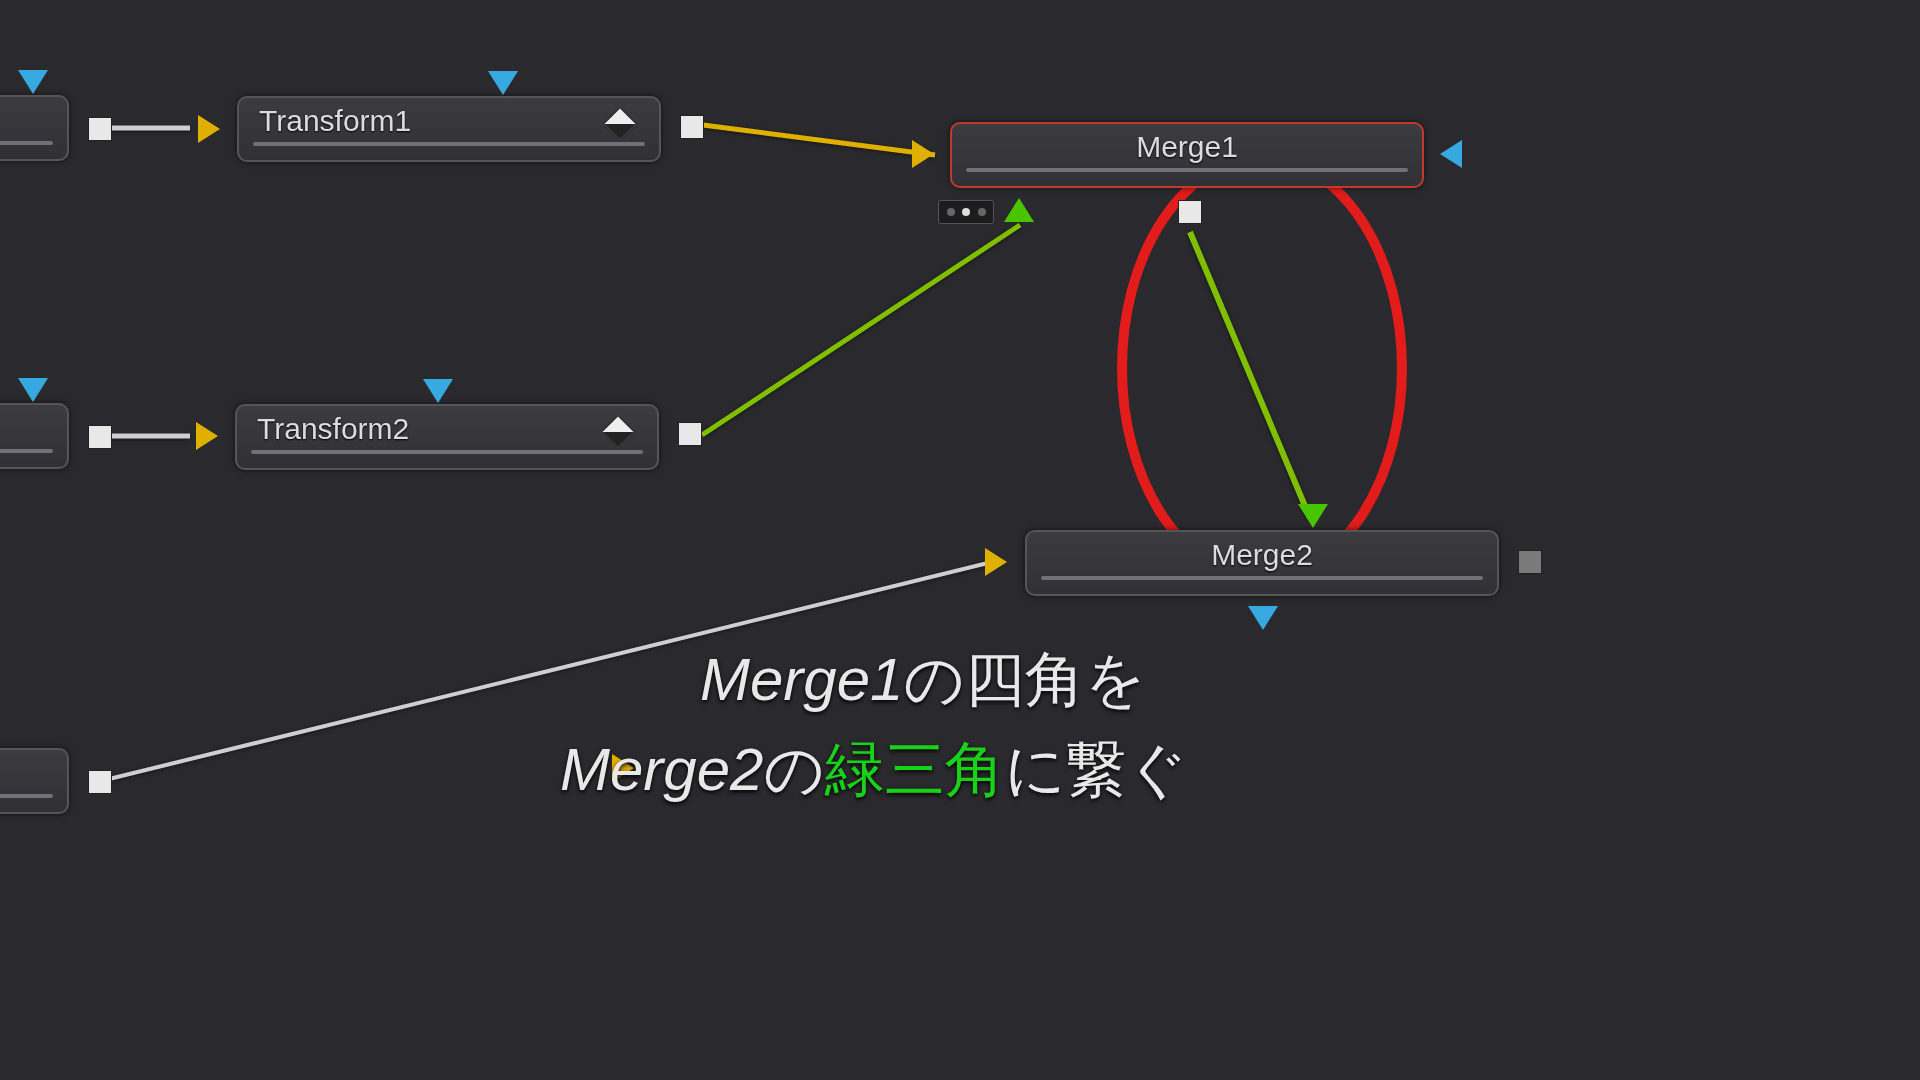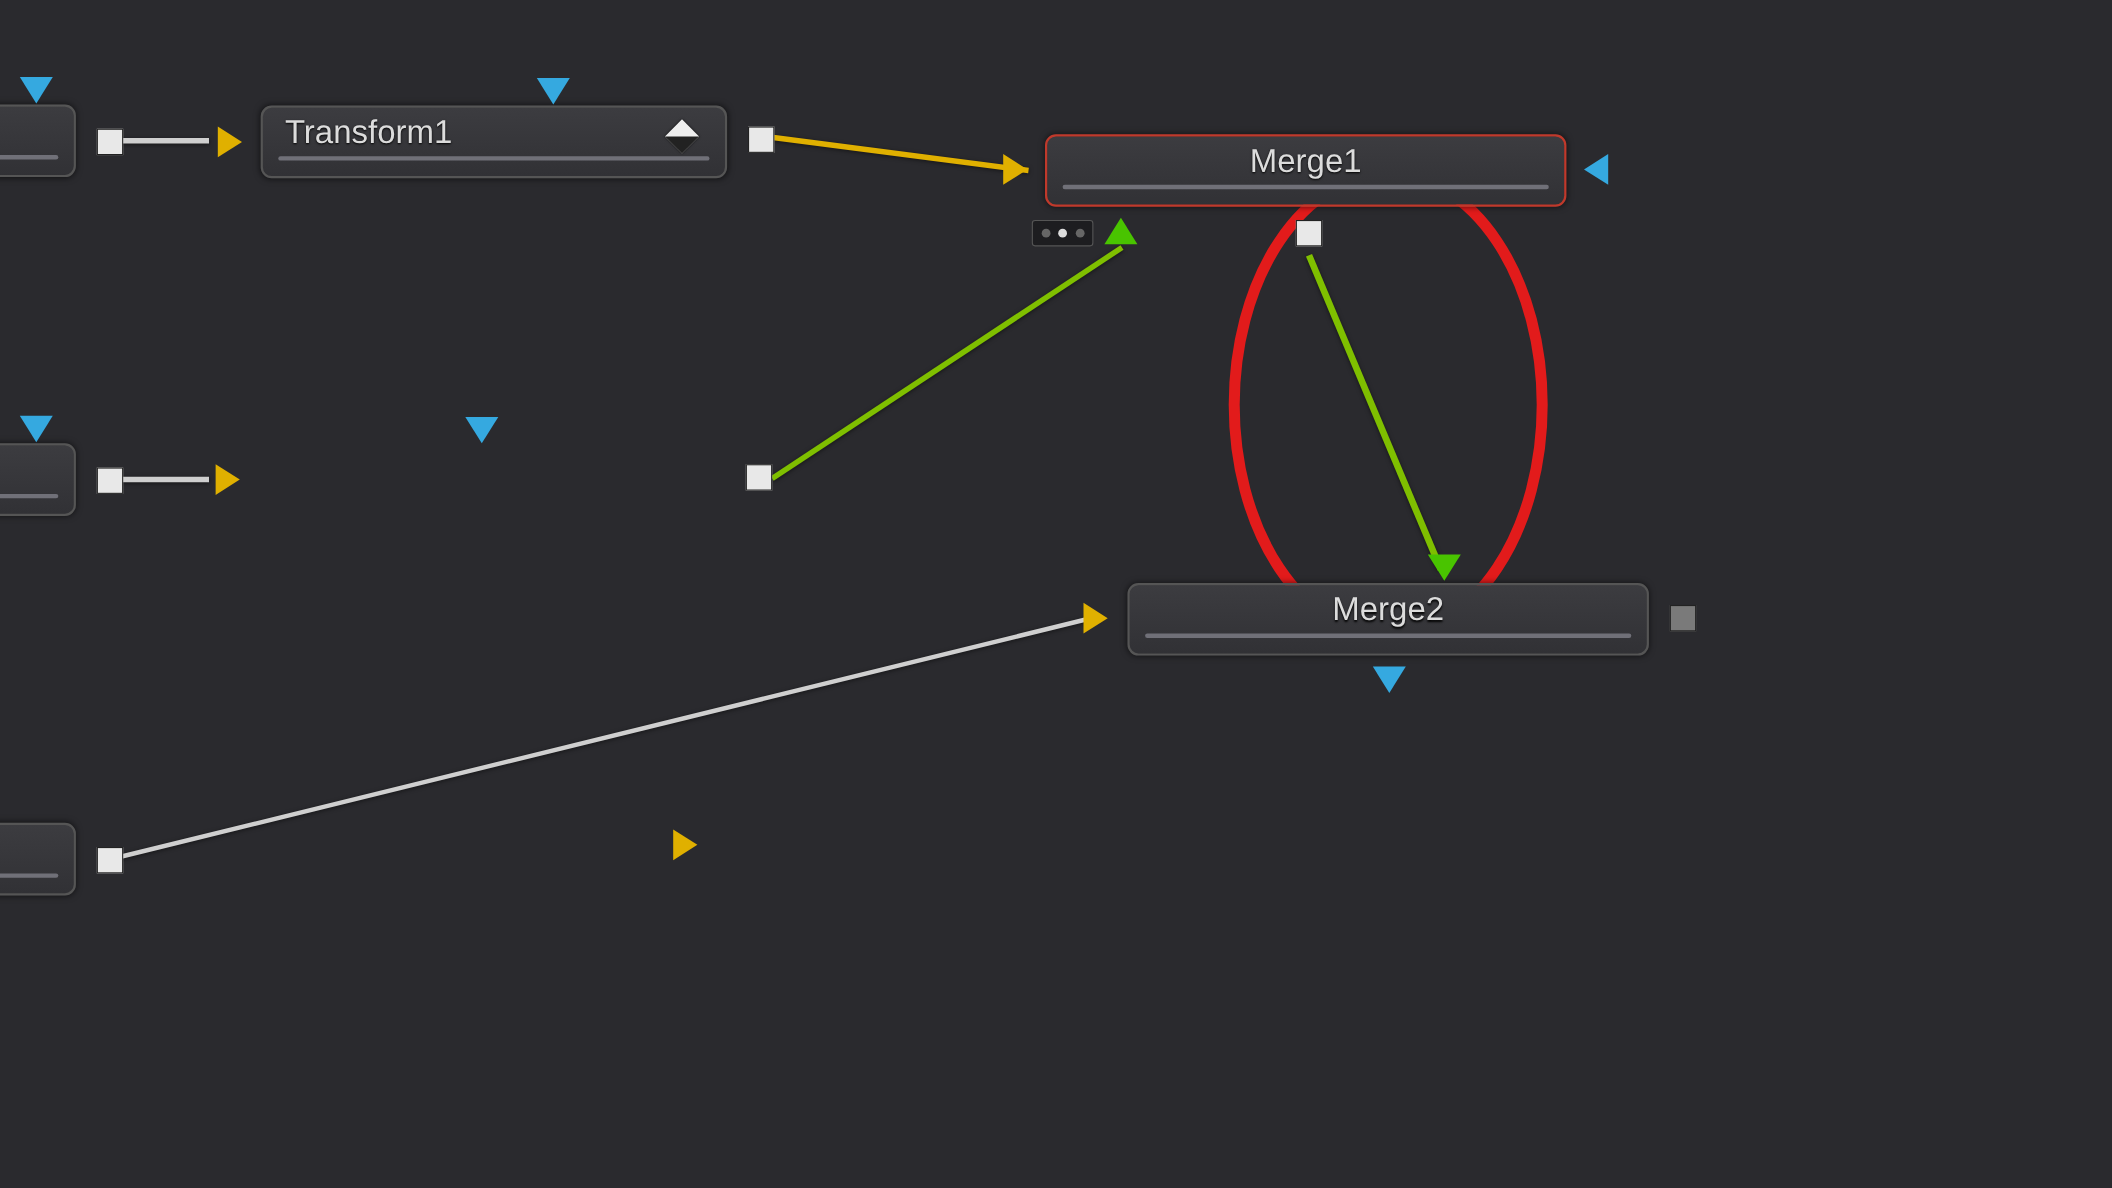--- a/index.html
+++ b/index.html
@@ -76,34 +76,45 @@
       <span></span>
     </div>
   <div class="sq" style="left:1178px;top:200px"></div>
 
   <div class="node" style="left:-180px;top:403px;width:245px">
     <div class="hr"></div>
   </div>
   <div class="tri down" style="left:18px;top:378px;border-top-color:#35a9e0"></div>
   <div class="sq" style="left:88px;top:425px"></div>
 
+  <div class="node" style="left:235px;top:404px;width:420px">
+    <span class="label">Transform2</span>
+    <div class="hr"></div>
+    <div class="diamond half" style="right:28px;top:15px"></div>
+  </div>
   <div class="tri down" style="left:423px;top:379px;border-top-color:#35a9e0"></div>
   <div class="tri right" style="left:196px;top:422px;border-left-color:#e0b000"></div>
   <div class="sq" style="left:678px;top:422px"></div>
 
   <div class="node center" style="left:1025px;top:530px;width:470px">
     <span class="label">Merge2</span>
     <div class="hr"></div>
   </div>
   <div class="tri right" style="left:985px;top:548px;border-left-color:#e0b000"></div>
   <div class="tri down" style="left:1298px;top:504px;border-top-color:#49c400"></div>
   <div class="tri down" style="left:1248px;top:606px;border-top-color:#35a9e0"></div>
   <div class="sq" style="left:1518px;top:550px;background:#7a7a7a"></div>
 
   <div class="node" style="left:-180px;top:748px;width:245px">
     <div class="hr"></div>
   </div>
   <div class="sq" style="left:88px;top:770px"></div>
 
   <div class="tri right" style="left:612px;top:754px;border-left-color:#e0b000"></div>
 
+  <div class="caption" style="left:700px;top:640px">
+    <span>Merge1</span><span class="jp">の四角を</span>
+  </div>
+  <div class="caption" style="left:560px;top:730px">
+    <span>Merge2</span><span class="jp">の</span><span class="green">緑三角</span><span class="jp">に繋ぐ</span>
+  </div>
 
 </div>
 
 </body></html>

